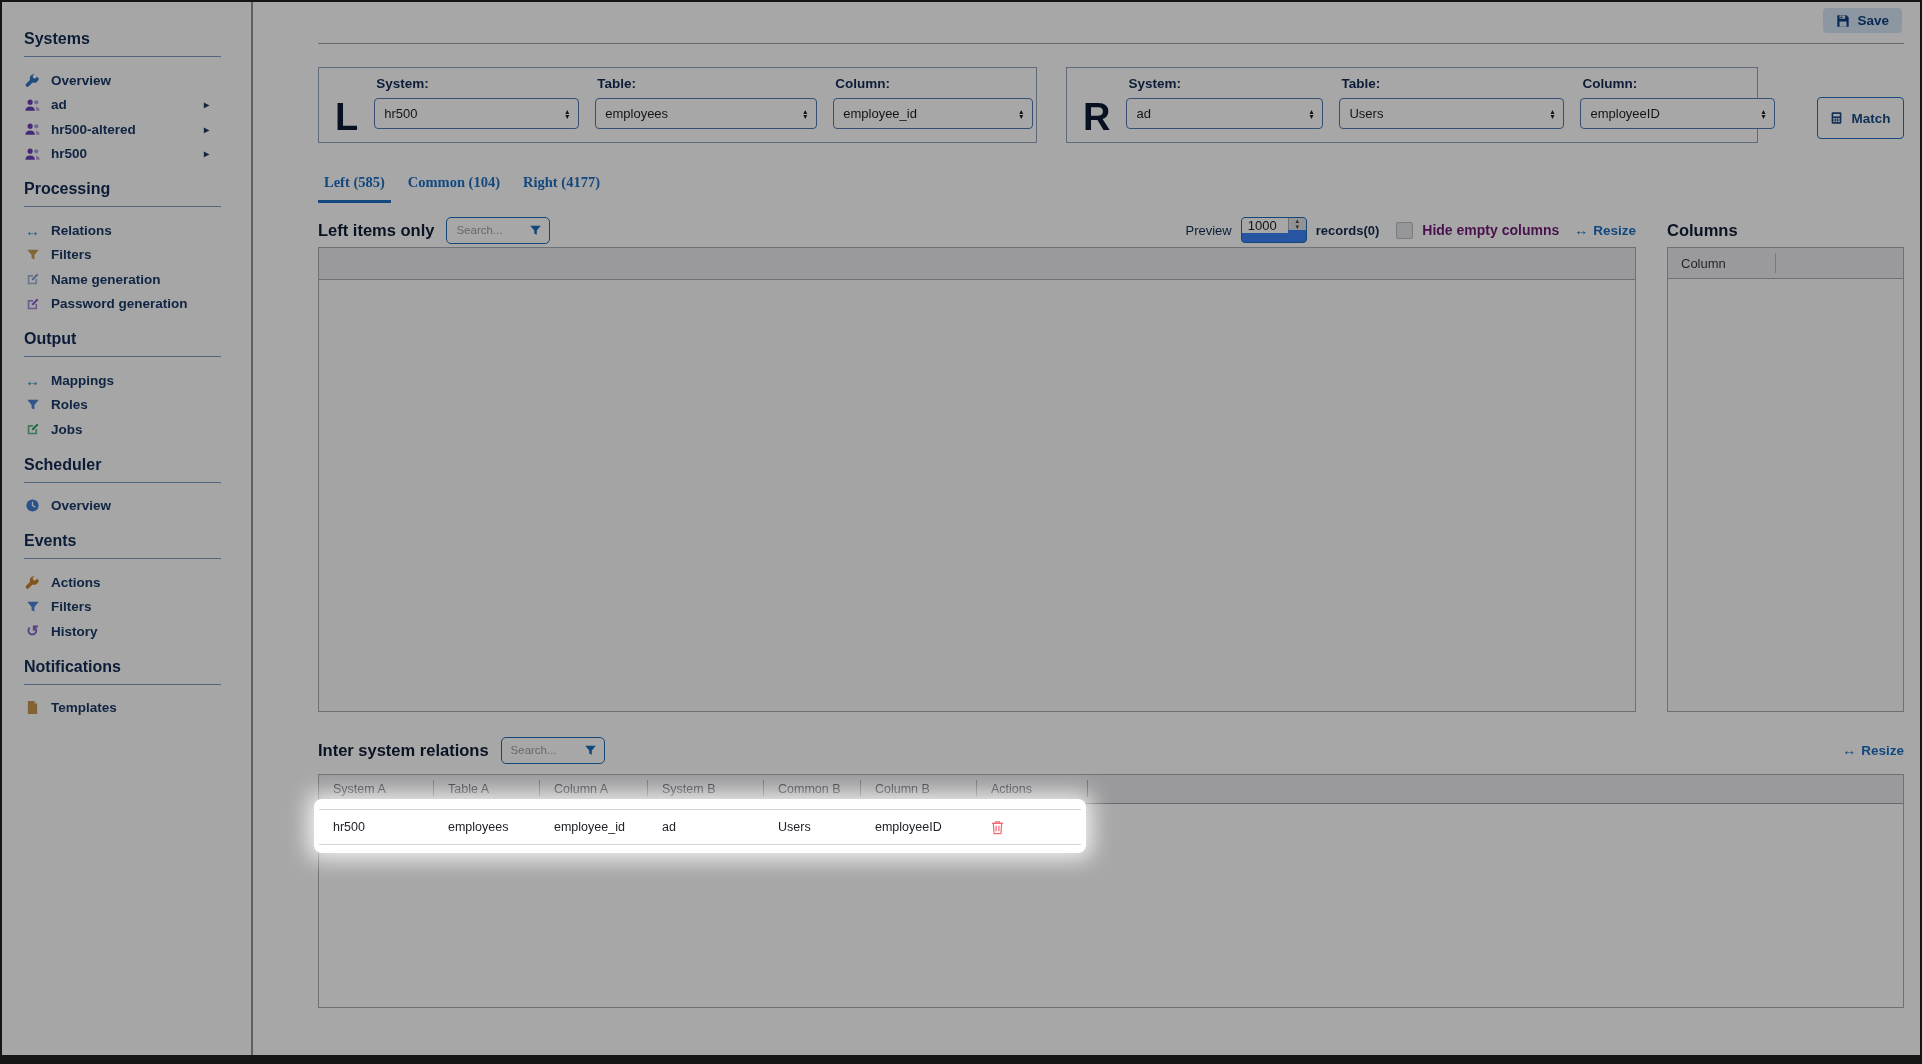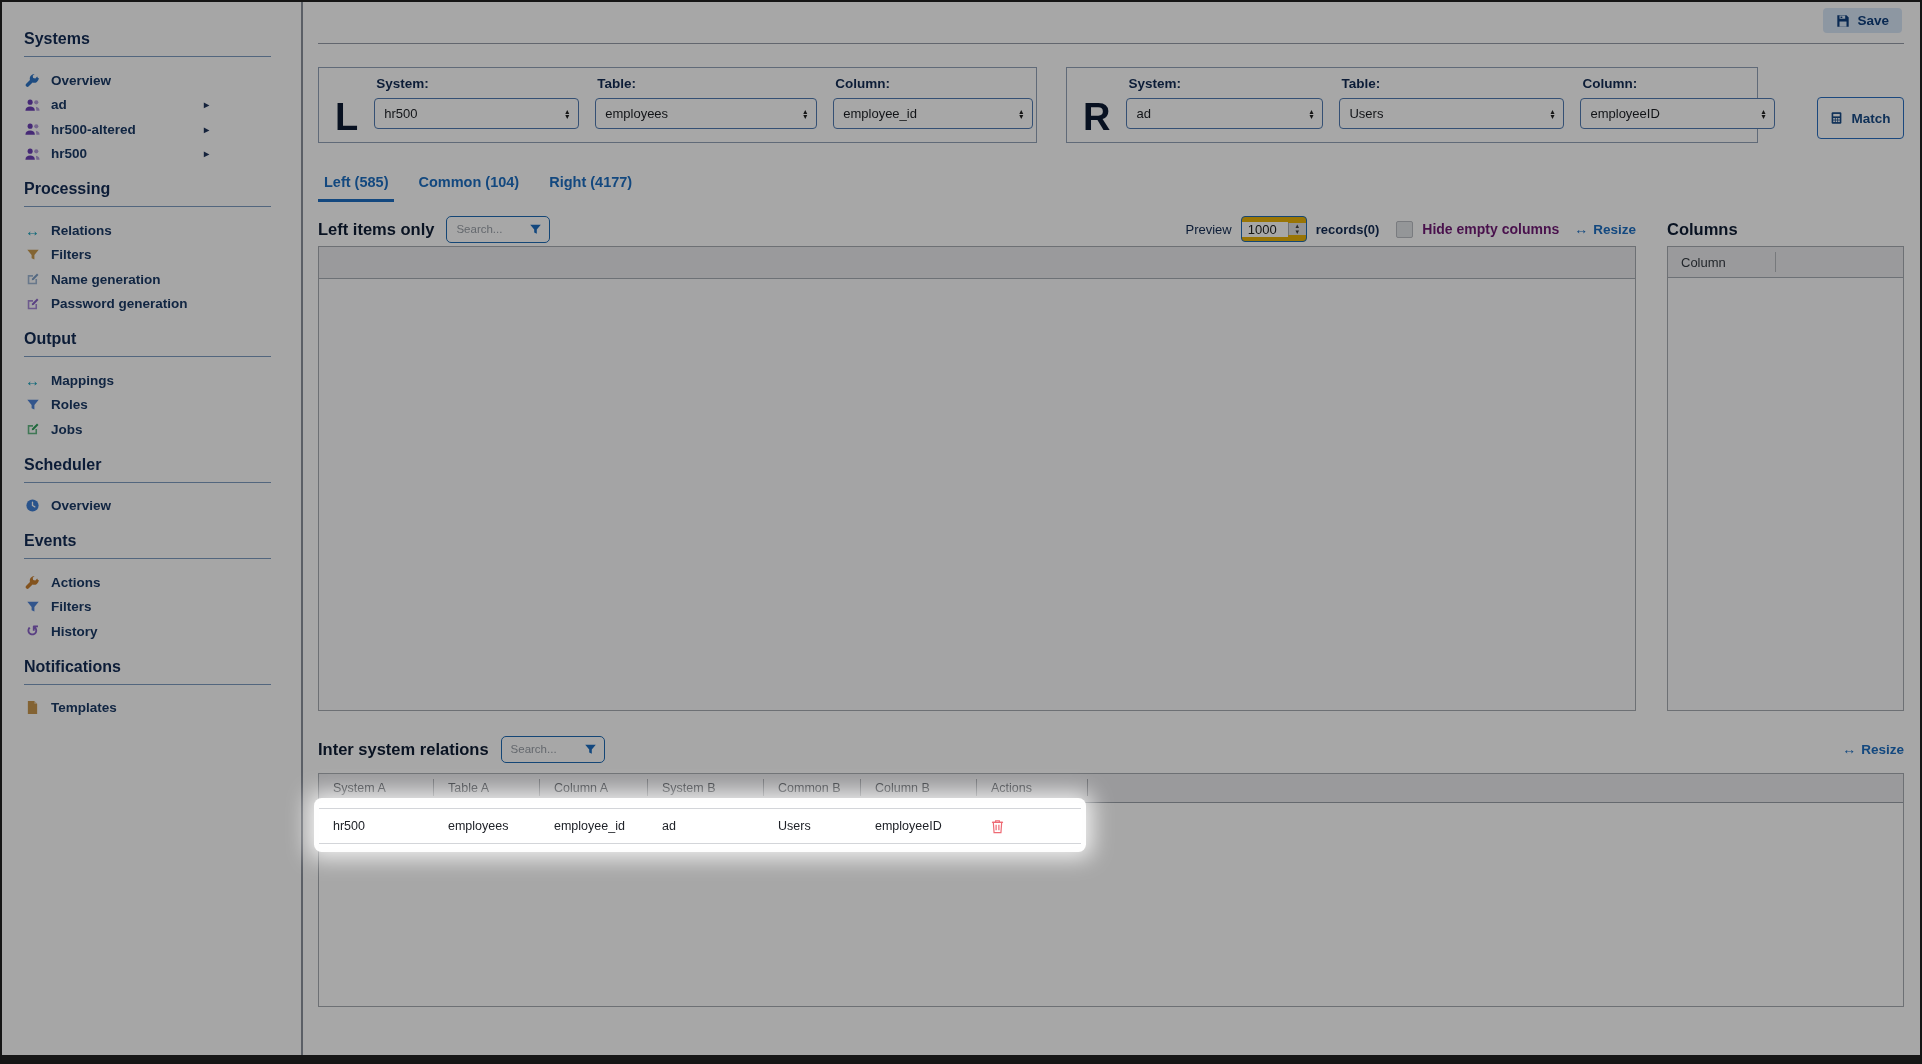--- a/index.html
+++ b/index.html
@@ -1,20 +1,20 @@
 <!DOCTYPE html>
 <html><head>
 <meta charset="utf-8">
 <style>
   html,body{margin:0;padding:0;background:#444;}
   .stage{position:relative;width:1922px;height:1064px;background:#ffffff;
     border:2px solid #151515;box-sizing:border-box;overflow:hidden;
     font-family:"Liberation Sans", sans-serif;color:#132c54;}
   
-  .sidebar{position:absolute;left:0;top:0;bottom:0;width:301px;background:#fdfdfe;
+  .sidebar{position:absolute;left:0;top:0;bottom:0;width:251px;background:#fdfdfe;
     border-right:2px solid #8b919c;box-sizing:border-box;padding:14px 0 0 22px;}
   .side-section h3{margin:14px 0 8px;font-size:16px;font-weight:700;color:#132c54;}
   .side-rule{border:none;border-top:1px solid #7d9cc0;margin:0 30px 11px 0;}
   .side-section ul{list-style:none;margin:0;padding:0;}
   .side-section li{height:24.5px;display:flex;align-items:center;gap:10px;width:185px;
     font-size:13.5px;font-weight:600;color:#1b3a66;cursor:pointer;}
   .ic{width:17px;height:16px;display:inline-flex;align-items:center;justify-content:center;flex:0 0 17px;}
   .ic svg{display:block;}
   .gl{font-weight:700;}
   .i-arrows::before{content:"\2194";font-size:15px;}
@@ -40,40 +40,40 @@
     background:#fff;display:flex;align-items:center;padding:0 9px;font-size:13px;color:#1c1f24;cursor:pointer;}
   .updown{margin-left:auto;display:flex;flex-direction:column;align-items:center;
     font-size:8px;line-height:5px;color:#222;}
   .updown::before{content:"\25B4";}
   .updown::after{content:"\25BE";}
   .w205{width:205px}.w222{width:222px}.w200{width:200px}.w197{width:197px}.w225{width:225px}.w195{width:195px}
   .match-btn{margin-left:30px;margin-top:30px;width:124px;height:42px;border:1.4px solid #2a6fc0;
     border-radius:4px;background:#fff;color:#174a86;font-size:13.5px;font-weight:700;
     display:flex;align-items:center;justify-content:center;gap:8px;cursor:pointer;font-family:inherit;}
   
-  .tabs{display:flex;margin:25px 16px 0 29px;gap:18px;}
+  .tabs{display:flex;margin:25px 16px 0 29px;gap:11px;font-family:Liberation Serif, serif;}
   .tab{font-size:14.5px;font-weight:600;color:#1d6fc2;padding:6px 6px 9px;cursor:pointer;
     border-bottom:3px solid transparent;}
   .tab.active{border-bottom-color:#1d6fc2;}
   
   .content-row{display:flex;margin:11px 16px 0 29px;gap:31px;}
   .left-col{flex:1;min-width:0;}
   .right-col{width:237px;flex:0 0 237px;}
   .controls{height:32px;display:flex;align-items:center;}
   .section-title{font-size:16.5px;font-weight:700;color:#0f1d35;}
   .searchbox{margin-left:12px;width:104px;height:27px;box-sizing:border-box;border:1.6px solid #1f6cb5;
     border-radius:5px;display:flex;align-items:center;padding:0 7px;background:#fff;}
   .searchbox input{border:none;outline:none;background:transparent;flex:1;min-width:0;
     font-size:11.5px;color:#333;font-family:Liberation Sans, sans-serif;}
   .searchbox input::placeholder{color:#9aa0a8;}
   .right-controls{margin-left:auto;display:flex;align-items:center;gap:9px;}
   .lbl{font-size:13px;color:#132c54;}
   .bold-lbl{font-size:13px;font-weight:700;color:#132c54;}
   .numbox{width:66px;height:26px;box-sizing:border-box;border:1.6px solid #1f6cb5;border-radius:4px;
-    background:#eab308;display:flex;align-items:center;overflow:hidden;}
+    background:#3b82f6;display:flex;align-items:flex-start;overflow:hidden;}
   .numbox input{border:none;outline:none;flex:1;min-width:0;padding:0 6px;font-size:13px;color:#222;font-family:inherit;}
   .numspin{width:17px;background:#dfe1e4;border-left:1px solid #a9adb3;display:flex;flex-direction:column;
     align-items:center;justify-content:center;font-size:7px;line-height:6px;color:#444;cursor:pointer;}
   .numspin::before{content:"\25B4";}
   .numspin::after{content:"\25BE";}
   .checkbox{width:15px;height:15px;background:#e3e5e8;border:1px solid #b9bcc2;border-radius:2px;cursor:pointer;}
   .hide-lbl{font-size:14px;font-weight:700;color:#701a75;}
   .resize-link{display:flex;align-items:center;gap:5px;color:#1d6fc2;font-size:13.5px;font-weight:600;cursor:pointer;}
   .resize-link .i-arrows::before{font-size:14px;}
   

